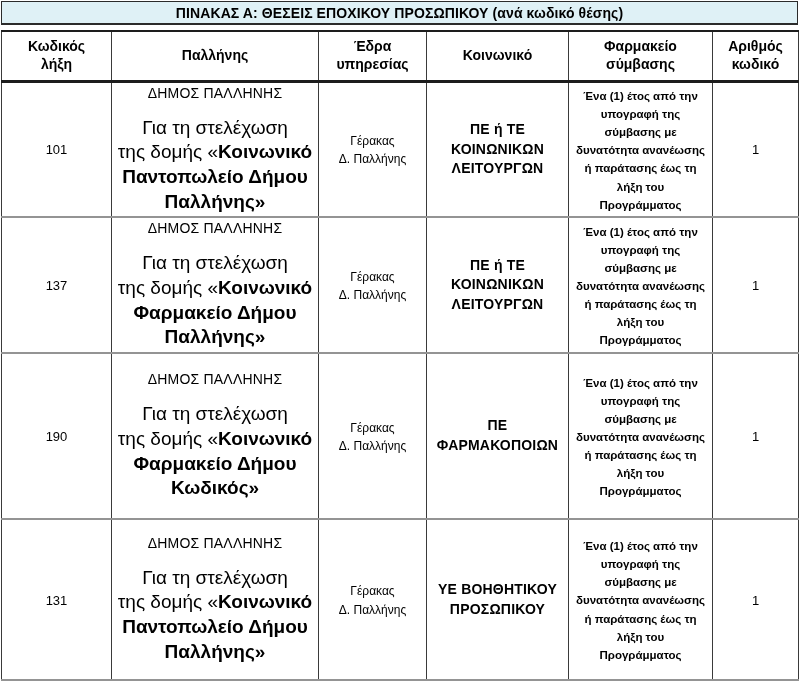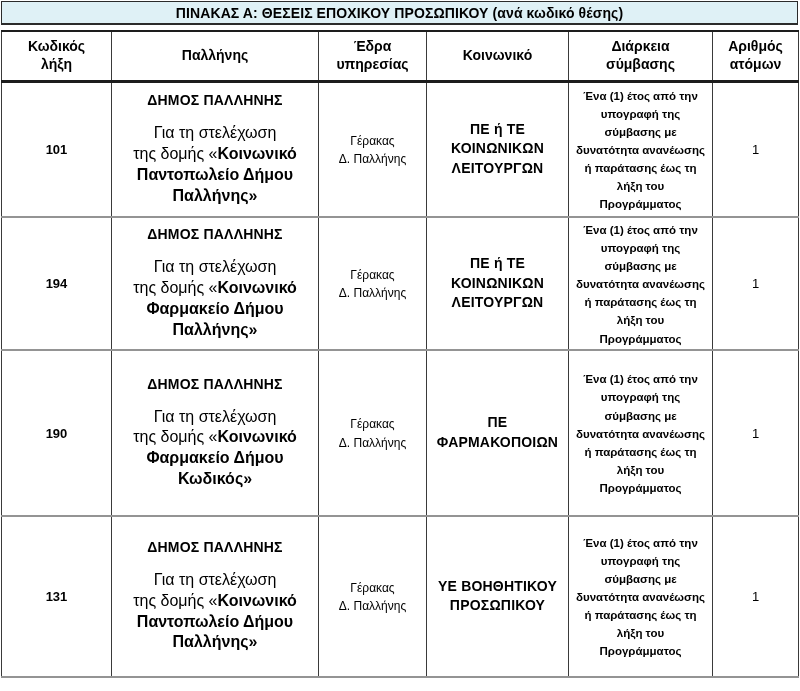--- a/index.html
+++ b/index.html
@@ -32,23 +32,23 @@
     white-space:pre-line;
     border-bottom:3px solid #1d1d1d;background:#fff;
   }
   tbody td{border-top:2px solid #949494;}
   tbody tr:first-child td{border-top:none;}
   tbody tr:nth-child(1){height:136px;}
   tbody tr:nth-child(2){height:124px;}
   tbody tr:nth-child(3){height:166px;}
   tbody tr:nth-child(4){height:161px;}
 
-  .code{font-size:13px;font-weight:bold;}
-  .service-name{font-size:14px;font-weight:bold;margin-bottom:15px;letter-spacing:.2px;}
-  .service-desc{font-size:16px;line-height:1.3;white-space:pre-line;}
+  .code{font-size:13px;font-weight:normal;}
+  .service-name{font-size:14px;font-weight:normal;margin-bottom:15px;letter-spacing:.2px;}
+  .service-desc{font-size:19px;line-height:1.3;white-space:pre-line;}
   .desc-bold{font-weight:bold;}
   .seat{font-size:12px;font-weight:normal;white-space:pre-line;line-height:1.35;}
   .spec{font-size:14px;font-weight:bold;white-space:pre-line;line-height:1.4;letter-spacing:.2px;}
   .dur{font-size:11.5px;font-weight:bold;white-space:pre-line;line-height:1.4;}
   .count{font-size:13px;}
 </style>
 </head>
 <body>
 
 <div class="page">
@@ -67,24 +67,24 @@
       <col style="width:86px">
     </colgroup>
     <thead>
       <tr>
         <th><span>Κωδικός
 λήξη</span></th>
         <th><span>Παλλήνης</span></th>
         <th><span>Έδρα
 υπηρεσίας</span></th>
         <th><span>Κοινωνικό</span></th>
-        <th><span>Διάρκεια
+        <th><span>Φαρμακείο
 σύμβασης</span></th>
         <th><span>Αριθμός
-ατόμων</span></th>
+κωδικό</span></th>
       </tr>
     </thead>
     <tbody id="rows-body">
     <tr>
       <td>
         <span class="code">101</span>
       </td>
       <td>
         <div class="service-name">ΔΗΜΟΣ ΠΑΛΛΗΝΗΣ</div>
         <div class="service-desc"><span>Για τη στελέχωση
@@ -110,21 +110,21 @@
 λήξη του
 Προγράμματος</span>
       </td>
       <td>
         <span class="count">1</span>
       </td>
     </tr>
 
     <tr>
       <td>
-        <span class="code">194</span>
+        <span class="code">137</span>
       </td>
       <td>
         <div class="service-name">ΔΗΜΟΣ ΠΑΛΛΗΝΗΣ</div>
         <div class="service-desc"><span>Για τη στελέχωση
 της δομής «</span><span class="desc-bold">Κοινωνικό
 Φαρμακείο Δήμου Παλλήνης»</span></div>
       </td>
       <td>
         <span class="seat">Γέρακας
 Δ. Παλλήνης</span>

